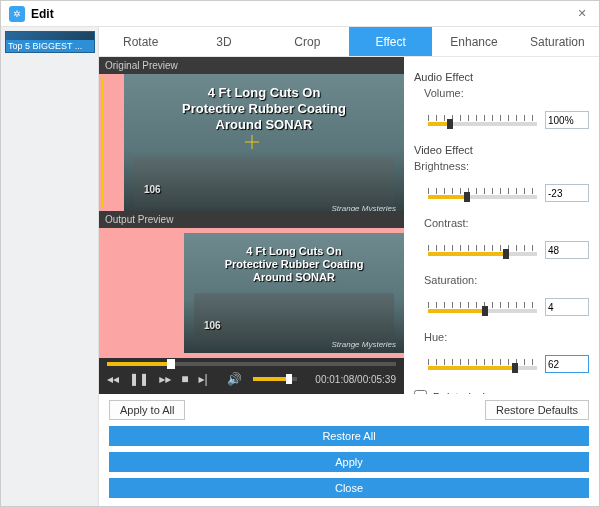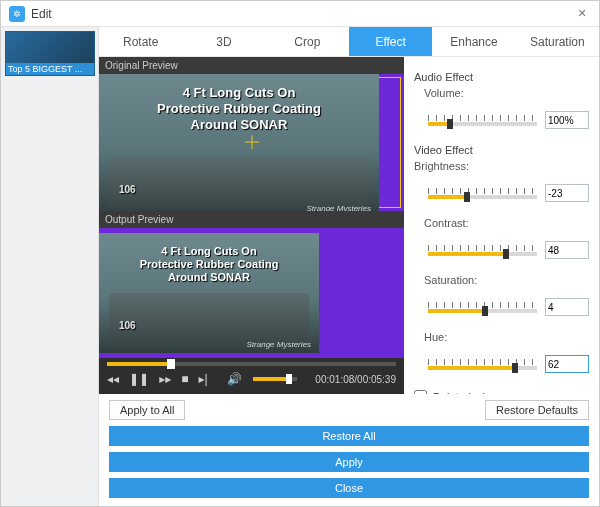--- a/index.html
+++ b/index.html
@@ -1,32 +1,32 @@
 <!DOCTYPE html>
 <html><head>
 <meta charset="utf-8">
 <style>
   * { box-sizing: border-box; margin: 0; padding: 0; font-family: "Segoe UI", Arial, sans-serif; }
   body { width: 600px; height: 507px; background: #fff; border: 1px solid #ccc; display: flex; flex-direction: column; font-size: 11px; color: #333; }
   .titlebar { height: 26px; display: flex; align-items: center; padding: 0 8px; border-bottom: 1px solid #e3e3e3; }
   .app-icon { width: 16px; height: 16px; background: #3aa4f0; border-radius: 3px; margin-right: 6px; display: flex; align-items: center; justify-content: center; color: #fff; font-size: 9px; }
-  .title-text { font-size: 12px; color: #404040; flex: 1; }
+  .title-text { font-size: 12px; color: #000000; flex: 1; font-weight: bold; }
   .win-close { width: 18px; height: 18px; display:flex; align-items:center; justify-content:center; cursor:pointer; color:#777; }
   .body-row { display: flex; flex: 1; min-height: 0; }
   .leftcol { width: 98px; background: #eef0f2; border-right: 1px solid #e0e0e0; padding: 4px; }
-  .thumb { width: 90px; height: 45px; background: linear-gradient(135deg,#2a6a9e,#1a3d55); border: 1px solid #1f5f8f; position: relative; }
+  .thumb { width: 90px; height: 22px; background: linear-gradient(135deg,#2a6a9e,#1a3d55); border: 1px solid #1f5f8f; position: relative; }
   .thumb-label { position:absolute; bottom:0; left:0; right:0; background:#2d8fd6; color:#fff; font-size:9px; padding:1px 2px; white-space:nowrap; overflow:hidden; }
   .rightcol { flex: 1; display: flex; flex-direction: column; min-width: 0; }
   .tabs { height: 30px; display: flex; align-items: stretch; border-bottom: 1px solid #e6e6e6; }
   .tab { flex:1; display:flex; align-items:center; justify-content:center; font-size:12px; color:#555; cursor:pointer; }
   .tab.active { background:#35a0f0; color:#fff; }
   .midrow { flex: 1; display: flex; min-height: 0; }
   .preview-col { width: 305px; display:flex; flex-direction:column; background:#2e2e2e; }
   .pv-label { background:#3a3a3a; color:#ccc; font-size:10px; padding:3px 6px; }
-  .pv-box { flex:1; background:#6d28d9; position:relative; display:flex; align-items:center; justify-content:flex-start; overflow:hidden; }
+  .pv-box { flex:1; background:#fca5a5; position:relative; display:flex; align-items:center; justify-content:flex-end; overflow:hidden; }
   .ship { width: 280px; height: 150px; background: linear-gradient(#6e8a8e 0%, #5a767a 55%, #2f3c3e 100%); position:relative; display:flex; flex-direction:column; align-items:center; justify-content:flex-start; color:#fff; font-family: Georgia, serif; font-weight:bold; text-shadow:1px 1px 1px #000; padding-top:18px; }
   .ship .ln { font-size:13px; line-height:1.2; white-space:nowrap; }
   .ship .hull { position:absolute; bottom:10px; left:10px; right:10px; height:50px; background:linear-gradient(#5b6b6d,#3a4647); border-radius:2px; }
   .ship .tag { position:absolute; bottom:4px; right:8px; font-size:8px; font-style:italic; color:#d3d6d6; font-weight:normal; text-shadow:none;}
   .ship .num { position:absolute; bottom:22px; left:20px; font-size:10px; color:#e4e4e4; }
   .crop-border { outline:1px solid #f2c511; outline-offset:-4px; }
   .crosshair { position:absolute; width:14px; height:14px; top:50%; left:50%; transform:translate(-50%,-50%); }
   .crosshair::before,.crosshair::after{content:"";position:absolute;background:#f2c511;}
   .crosshair::before{left:50%;top:0;width:1px;height:100%;transform:translateX(-50%);}
   .crosshair::after{top:50%;left:0;height:1px;width:100%;transform:translateY(-50%);}

